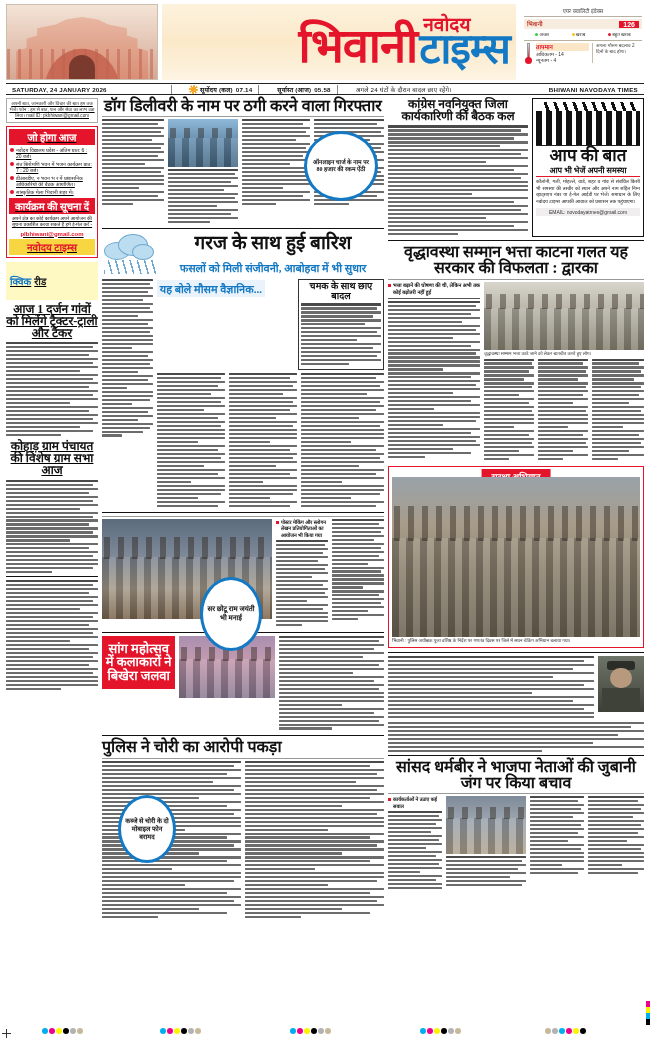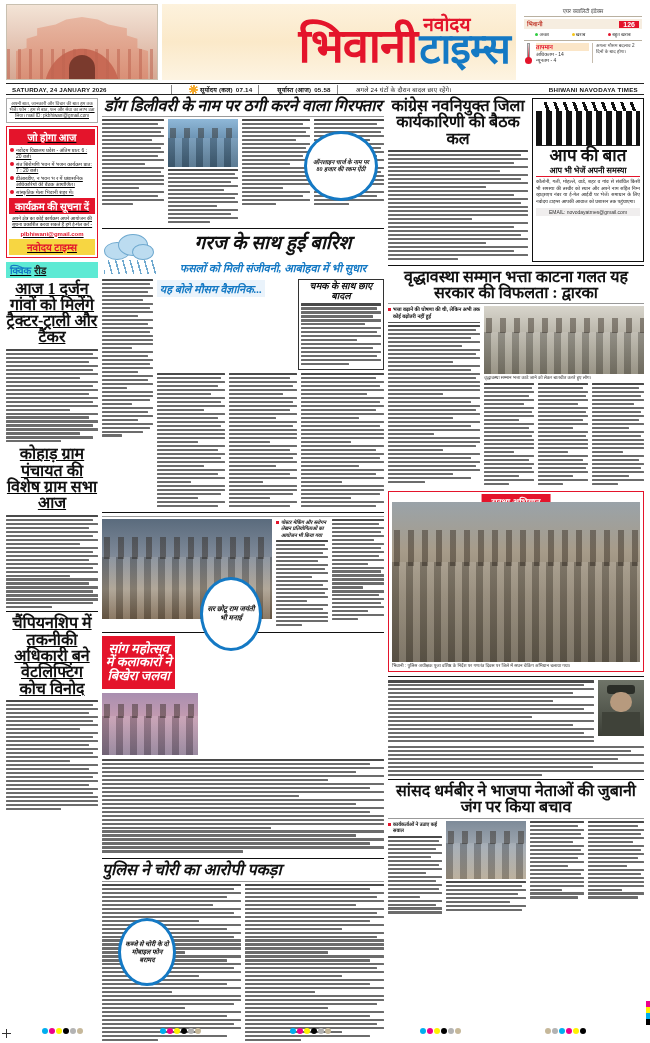--- a/index.html
+++ b/index.html
@@ -98,51 +98,51 @@
      #f5a623 25% 31%, transparent 31% 37%,#f5a623 37% 43%, transparent 43% 50%,
      #f5a623 50% 56%, transparent 56% 62%,#f5a623 62% 68%, transparent 68% 75%,
      #f5a623 75% 81%, transparent 81% 87%,#f5a623 87% 93%, transparent 93% 100%);
      border-radius:50%; opacity:.95;}
   .db-note { flex:1; font-weight:normal; }
   .db-brand { font-weight:bold; letter-spacing:.3px; }
 
   
   .grid { display:flex; gap:4px; margin-top:3px; }
   .col-left  { width:92px;text-decoration:underline; }
-  .col-mid   { flex:1;font-style:italic; }
+  .col-mid   { flex:1; }
   .col-right { width:256px; }
 
   .rule { border-top:1px solid #111; margin:3px 0; }
   .rule-thin { border-top:.7px solid #999; margin:2px 0; }
 
   
   .txt { font-size:0; line-height:0; }
   .ln { height:2.1px; background:#4c4c4c; margin-bottom:1.9px; border-radius:.5px; opacity:.82; }
   .ln.s90{width:90%} .ln.s95{width:95%} .ln.s80{width:80%} .ln.s70{width:70%}
   .ln.s60{width:60%} .ln.s50{width:50%} .ln.s100{width:100%} .ln.s40{width:40%}
   .ln.first { background:#222; }
 
   .hl { font-family:"Liberation Serif", serif; font-weight:bold; color:#111; line-height:1.02; }
   .hl-xl { font-size:19px; }
   .hl-lg { font-size:16px; }
-  .hl-md { font-size:16px; }
+  .hl-md { font-size:12px; }
   .hl-xs { font-size:9.5px; }
   .center { text-align:center; }
 
   .subhead { color:#1479c4; font-weight:bold; font-family:"Liberation Serif",serif; }
 
   
   .adbox { border:1.2px solid #e4142b; padding:2px; text-align:center; }
   .adbox-title { background:#e4142b; color:#fff; font-weight:bold; font-size:10px;
      font-family:"Liberation Serif",serif; padding:1px 0; }
   .bullet-li { display:flex; gap:2px; font-size:5px; color:#222; text-align:left; margin:2px 1px; }
   .bdot { width:4px; height:4px; border-radius:50%; background:#e4142b; flex:0 0 4px; margin-top:1px; }
 
-  .quick-read { background:#5eead4; font-family:"Liberation Serif",serif;
-     font-weight:bold; font-size:10px; padding:1px 4px; display:flex; gap:3px; align-items:center;}
+  .quick-read { background:#fef9c3; font-family:"Liberation Serif",serif;
+     font-weight:bold; font-size:10px; padding:12px 4px; display:flex; gap:3px; align-items:center;}
   .qr-blue { color:#1479c4; }
   .qr-dark { color:#222; }
 
   
   .photo { background:#cfcfcf; position:relative; overflow:hidden; }
   .ph-news1 { background:
      linear-gradient(to bottom,#8fb8d8 0%, #6d94b4 40%, #4a6c86 100%); }
   .ph-shop { background:
      linear-gradient(to bottom,#d8d5cc 0%, #b6b2a6 45%, #8d8878 100%); }
   .ph-college { background:
@@ -387,21 +387,20 @@
           <div class="ln s90"></div>
           <div class="ln s100"></div>
           <div class="ln s95"></div>
         <div class="ln s100"></div>
           <div class="ln s85"></div>
           <div class="ln s95"></div>
           <div class="ln s50"></div>
       </div>
 
       <div class="rule"></div>
-      <div class="hl hl-md center">चैंपियनशिप में तकनीकी अधिकारी बने वेटलिफ्टिंग कोच विनोद</div>
       <div class="txt" style="margin-top:3px">
         <div class="ln s100 first"></div>
           <div class="ln s95"></div>
           <div class="ln s100"></div>
           <div class="ln s90"></div>
         <div class="ln s100"></div>
           <div class="ln s95"></div>
           <div class="ln s100"></div>
           <div class="ln s80"></div>
         <div class="ln s100"></div>
@@ -798,21 +797,21 @@
             <div class="ln s70"></div>
           <div class="ln s100"></div>
             <div class="ln s50"></div>
         </div>
 
         <div class="callout" style="width:62px;height:74px;left:98px;top:58px;font-size:7px;border-radius:50%;">सर छोटू राम जयंती भी मनाई</div>
       </div>
 
       <div class="rule" style="margin-top:4px"></div>
 
-      <div style="display:flex; gap:4px;flex-direction:column;">
+      <div style="display:flex; gap:4px;">
         <div style="width:26%">
           <div class="sang-box">सांग महोत्सव में कलाकारों ने बिखेरा जलवा</div>
         </div>
         <div style="width:34%">
           <div class="photo ph-stage" style="height:62px">
             <div class="photo-heads"></div>
               <div class="photo-figures"></div>
           </div>
         </div>
         <div style="flex:1" class="txt">

